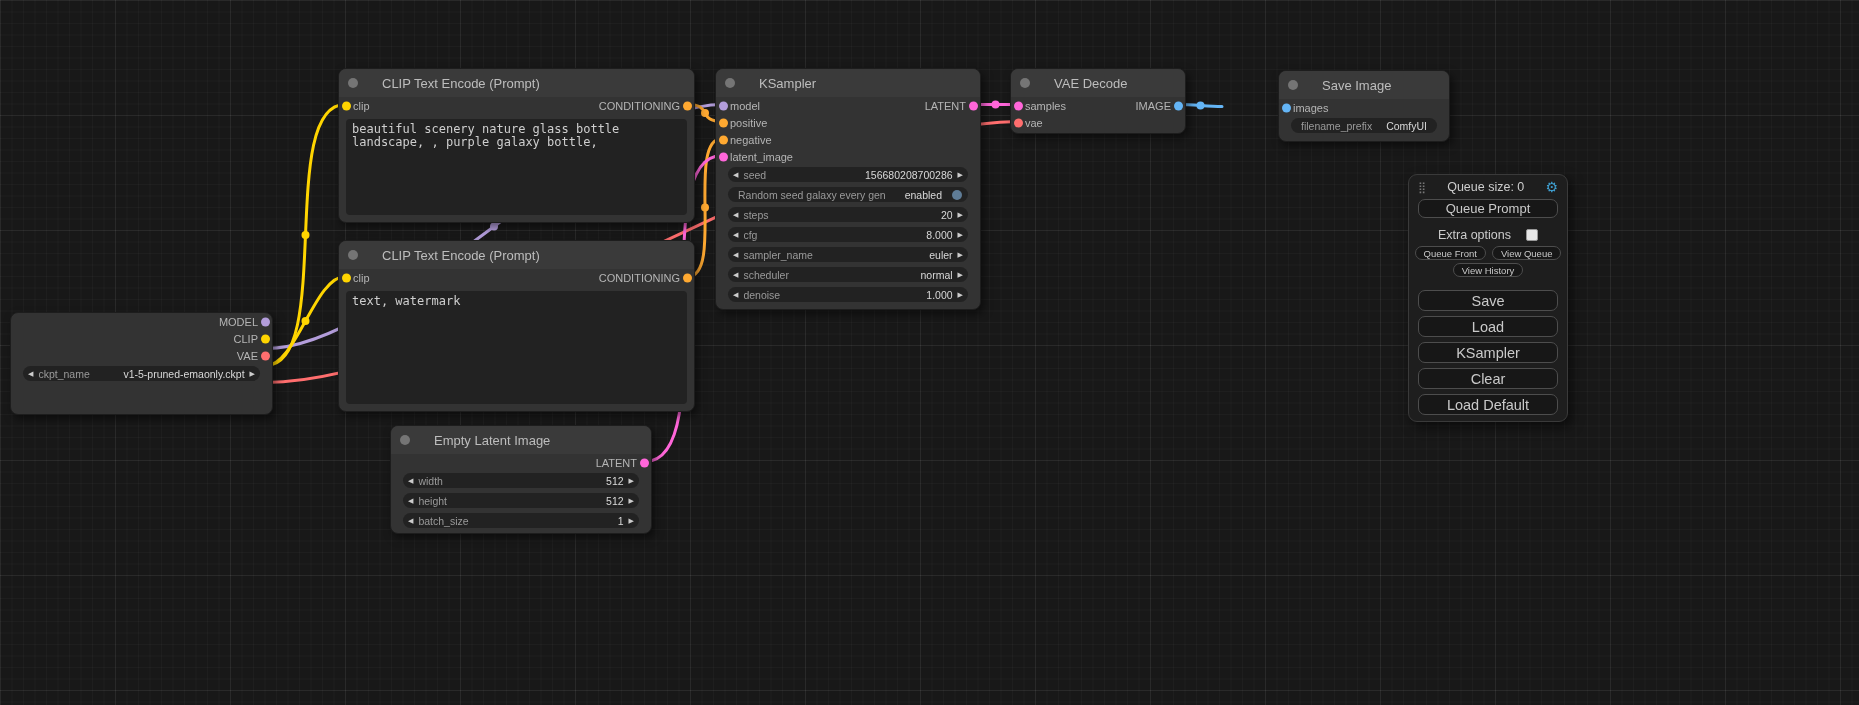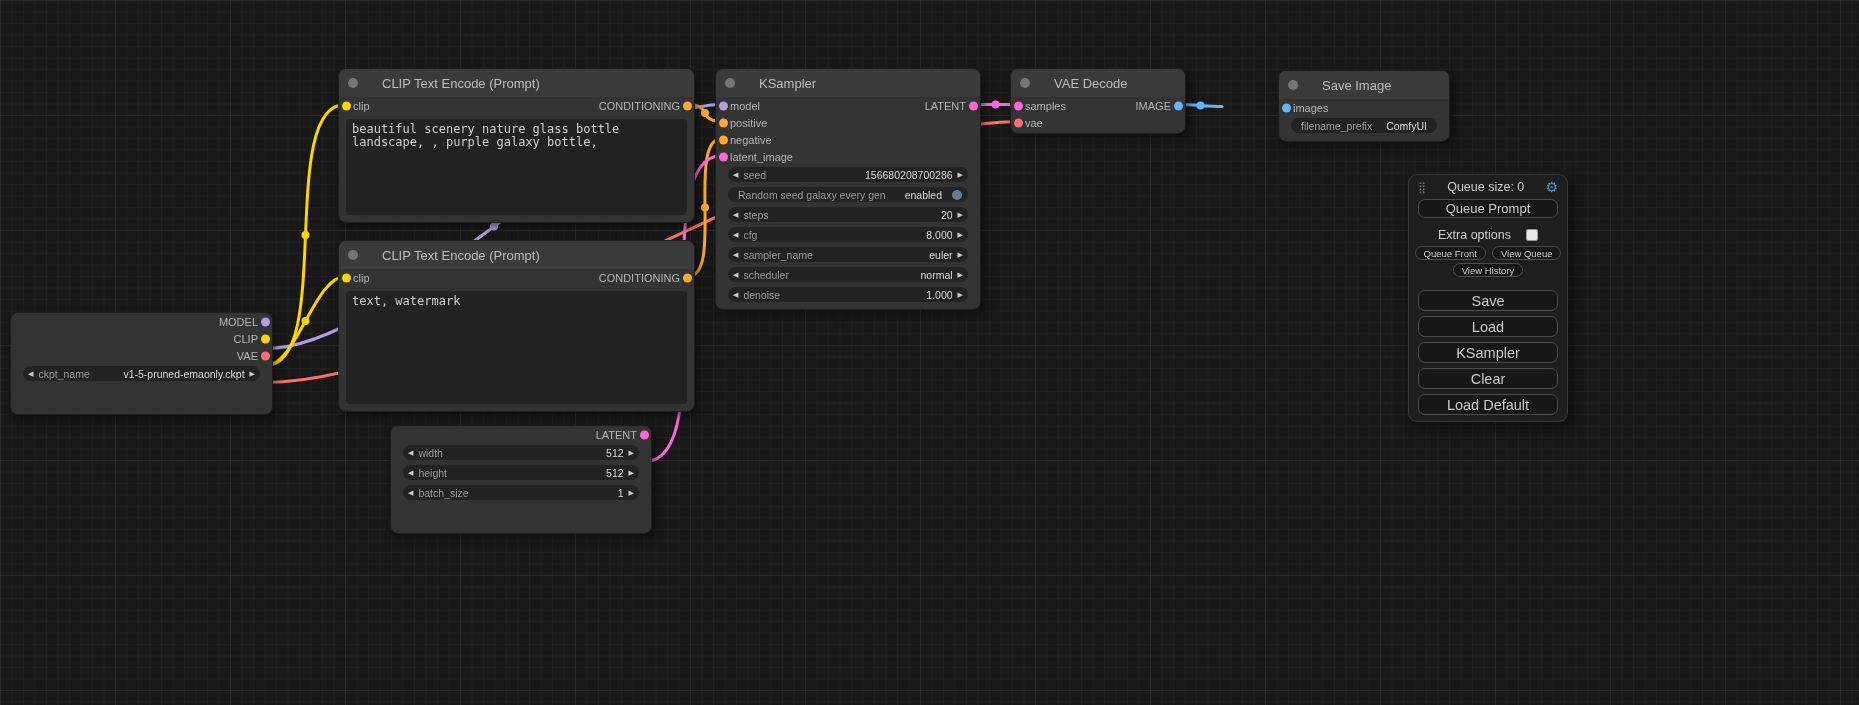--- a/index.html
+++ b/index.html
@@ -138,20 +138,24 @@
   <div class="slot-row">
     <span class="slot-dot in" style="background: rgb(255, 213, 0);"></span>
     <span class="in-label">clip</span>
     <span class="out-label">CONDITIONING</span>
     <span class="slot-dot out" style="background: rgb(255, 169, 49);"></span>
   </div>
   <div class="text-widget">text, watermark</div>
 </div>
 
 <div class="node" style="left:390px;top:425px;width:262px;height:109px;">
+  <div class="node-header">
+    <span class="collapse-dot"></span>
+    <span class="node-title">Empty Latent Image</span>
+  </div>
   <div class="slot-row">
     <span class="out-label">LATENT</span>
     <span class="slot-dot out" style="background: rgb(255, 102, 217);"></span>
   </div>
   <div class="widgets">
     <div class="widget">
       <span class="arrow">◀</span>
       <span class="w-label">width</span>
       <span class="w-value">512</span>
       <span class="arrow">▶</span>

